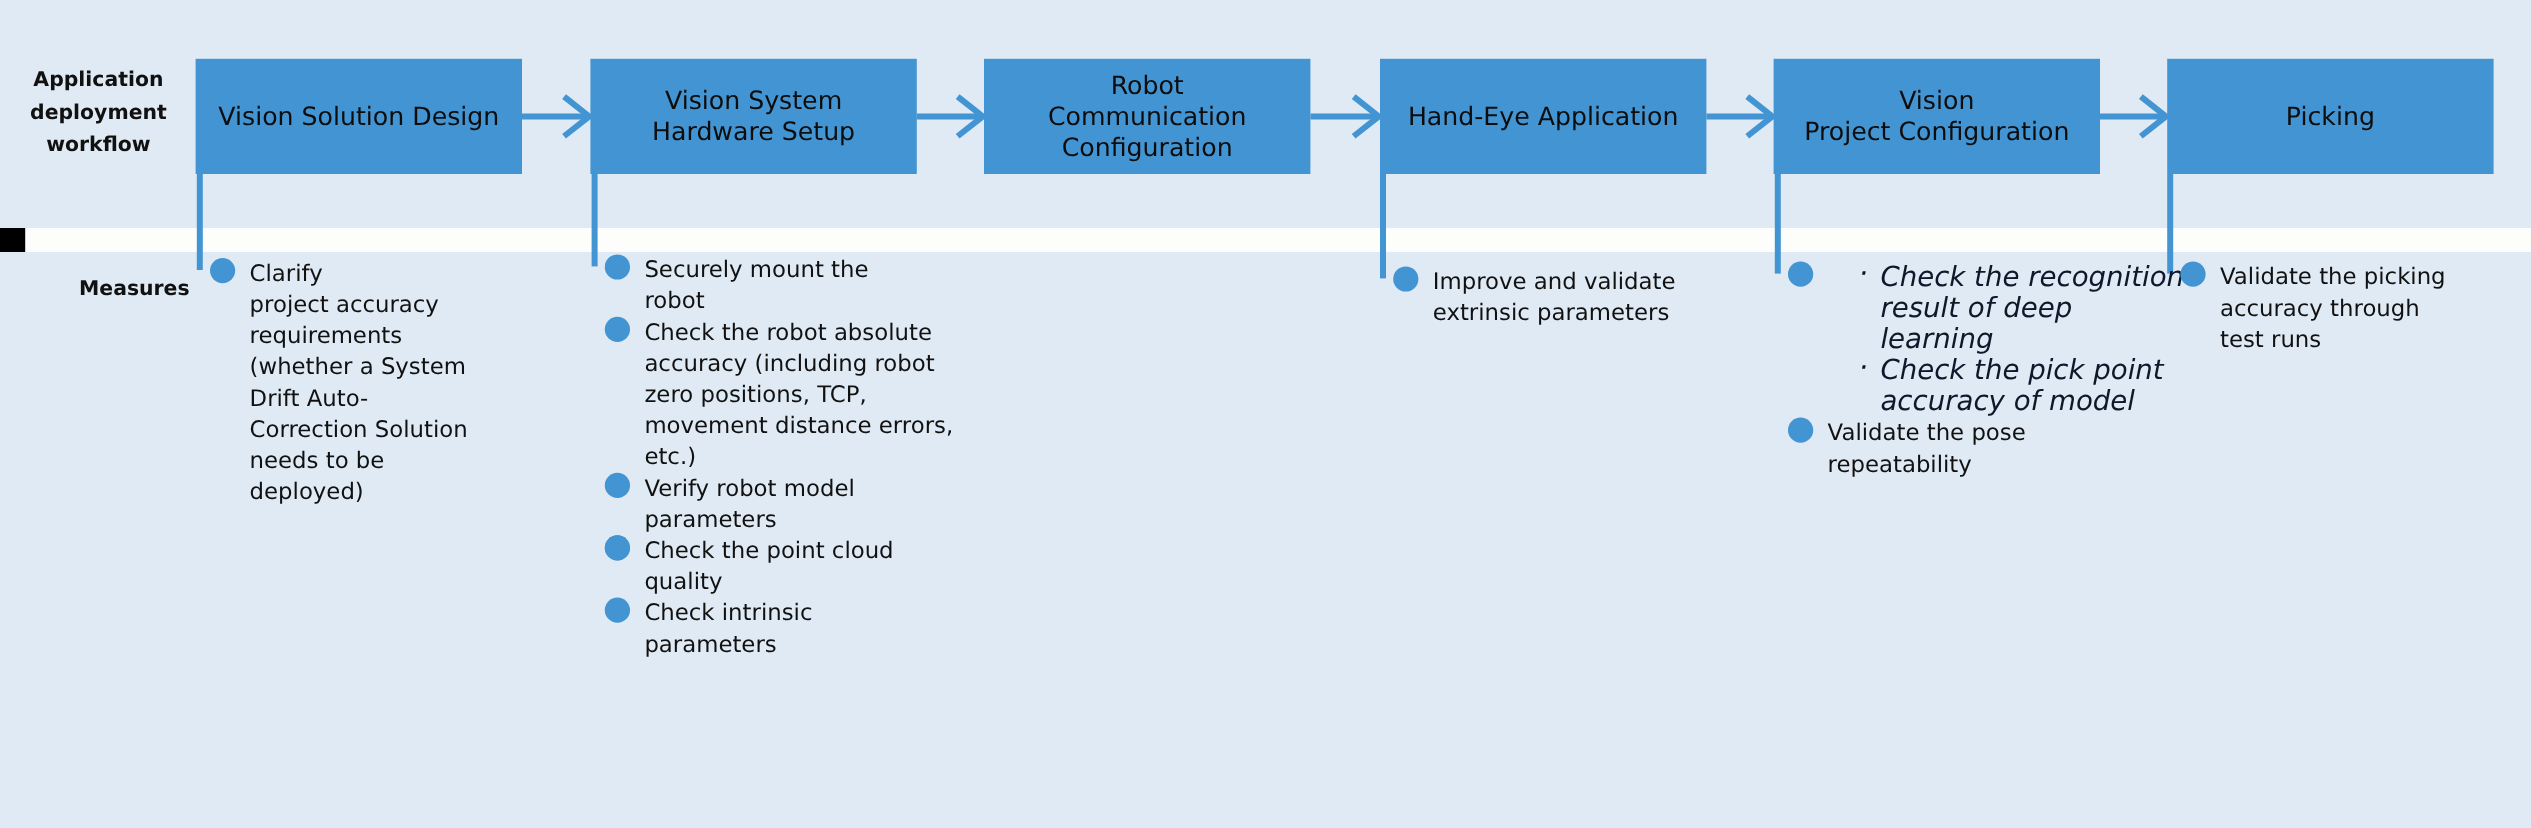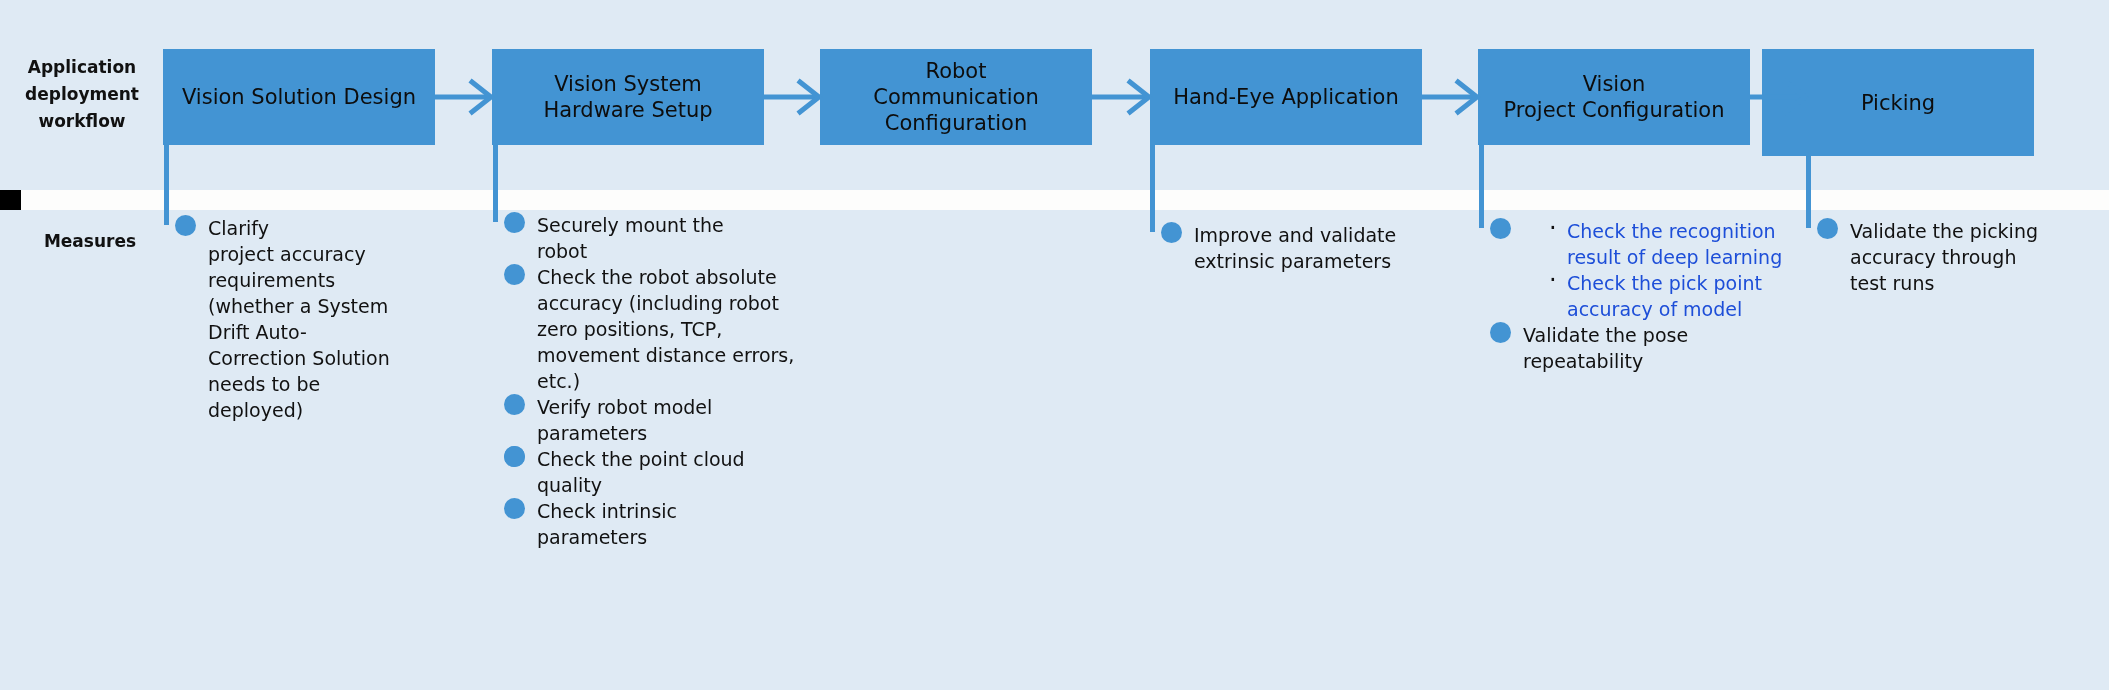--- a/index.html
+++ b/index.html
@@ -50,21 +50,21 @@
   }
   #label-workflow {
     left: 6px;
     top: 54px;
     width: 152px;
   }
   #label-measures {
     left: 6px;
     top: 228px;
     width: 152px;
-    text-align: center;
+    text-align: right;
     padding-left: 16px;
     box-sizing: border-box;
   }
 
   
   .stage-box {
     position: absolute;
     background: #4394d3;
     display: flex;
     align-items: center;
@@ -112,23 +112,24 @@
     background: #4394d3;
   }
   .sub-list {
     margin: 0;
     padding-left: 26px;
     list-style: none;
   }
   .sub-item {
     position: relative;
     padding-left: 18px;
-    font-size: 19px;
-    line-height: 26px;
-    color: #1d4ed8;
+    font-size: 23px;
+    line-height: 26px;
+    color: #0f172a;
+    font-style: italic;
   }
   .sub-item::before {
     content: "\00B7";
     position: absolute;
     left: 0;
     top: -3px;
     font-size: 24px;
     line-height: 26px;
     color: #111111;
   }
@@ -153,21 +154,21 @@
       </div>
       <div class="stage-box" style="left: 820px; top: 49px; width: 272px; height: 96px;">
         <span>Robot<br>Communication<br>Configuration</span>
       </div>
       <div class="stage-box" style="left: 1150px; top: 49px; width: 272px; height: 96px;">
         <span>Hand-Eye Application</span>
       </div>
       <div class="stage-box" style="left: 1478px; top: 49px; width: 272px; height: 96px;">
         <span>Vision<br>Project Configuration</span>
       </div>
-      <div class="stage-box" style="left: 1762px; top: 49px; width: 272px; height: 107px;">
+      <div class="stage-box" style="left: 1806px; top: 49px; width: 272px; height: 96px;">
         <span>Picking</span>
       </div>
     </div>
   <div id="arrows-layer">
       <div class="arrow" style="left: 435px; width: 57px;">
         <svg width="57" height="34" viewBox="0 0 57 34">
           <path d="M0 17 H55" stroke="#4394d3" stroke-width="5" fill="none"></path>
           <path d="M37 2 L56 17 L37 32" stroke="#4394d3" stroke-width="5" fill="none" stroke-linecap="square"></path>
         </svg>
       </div>

